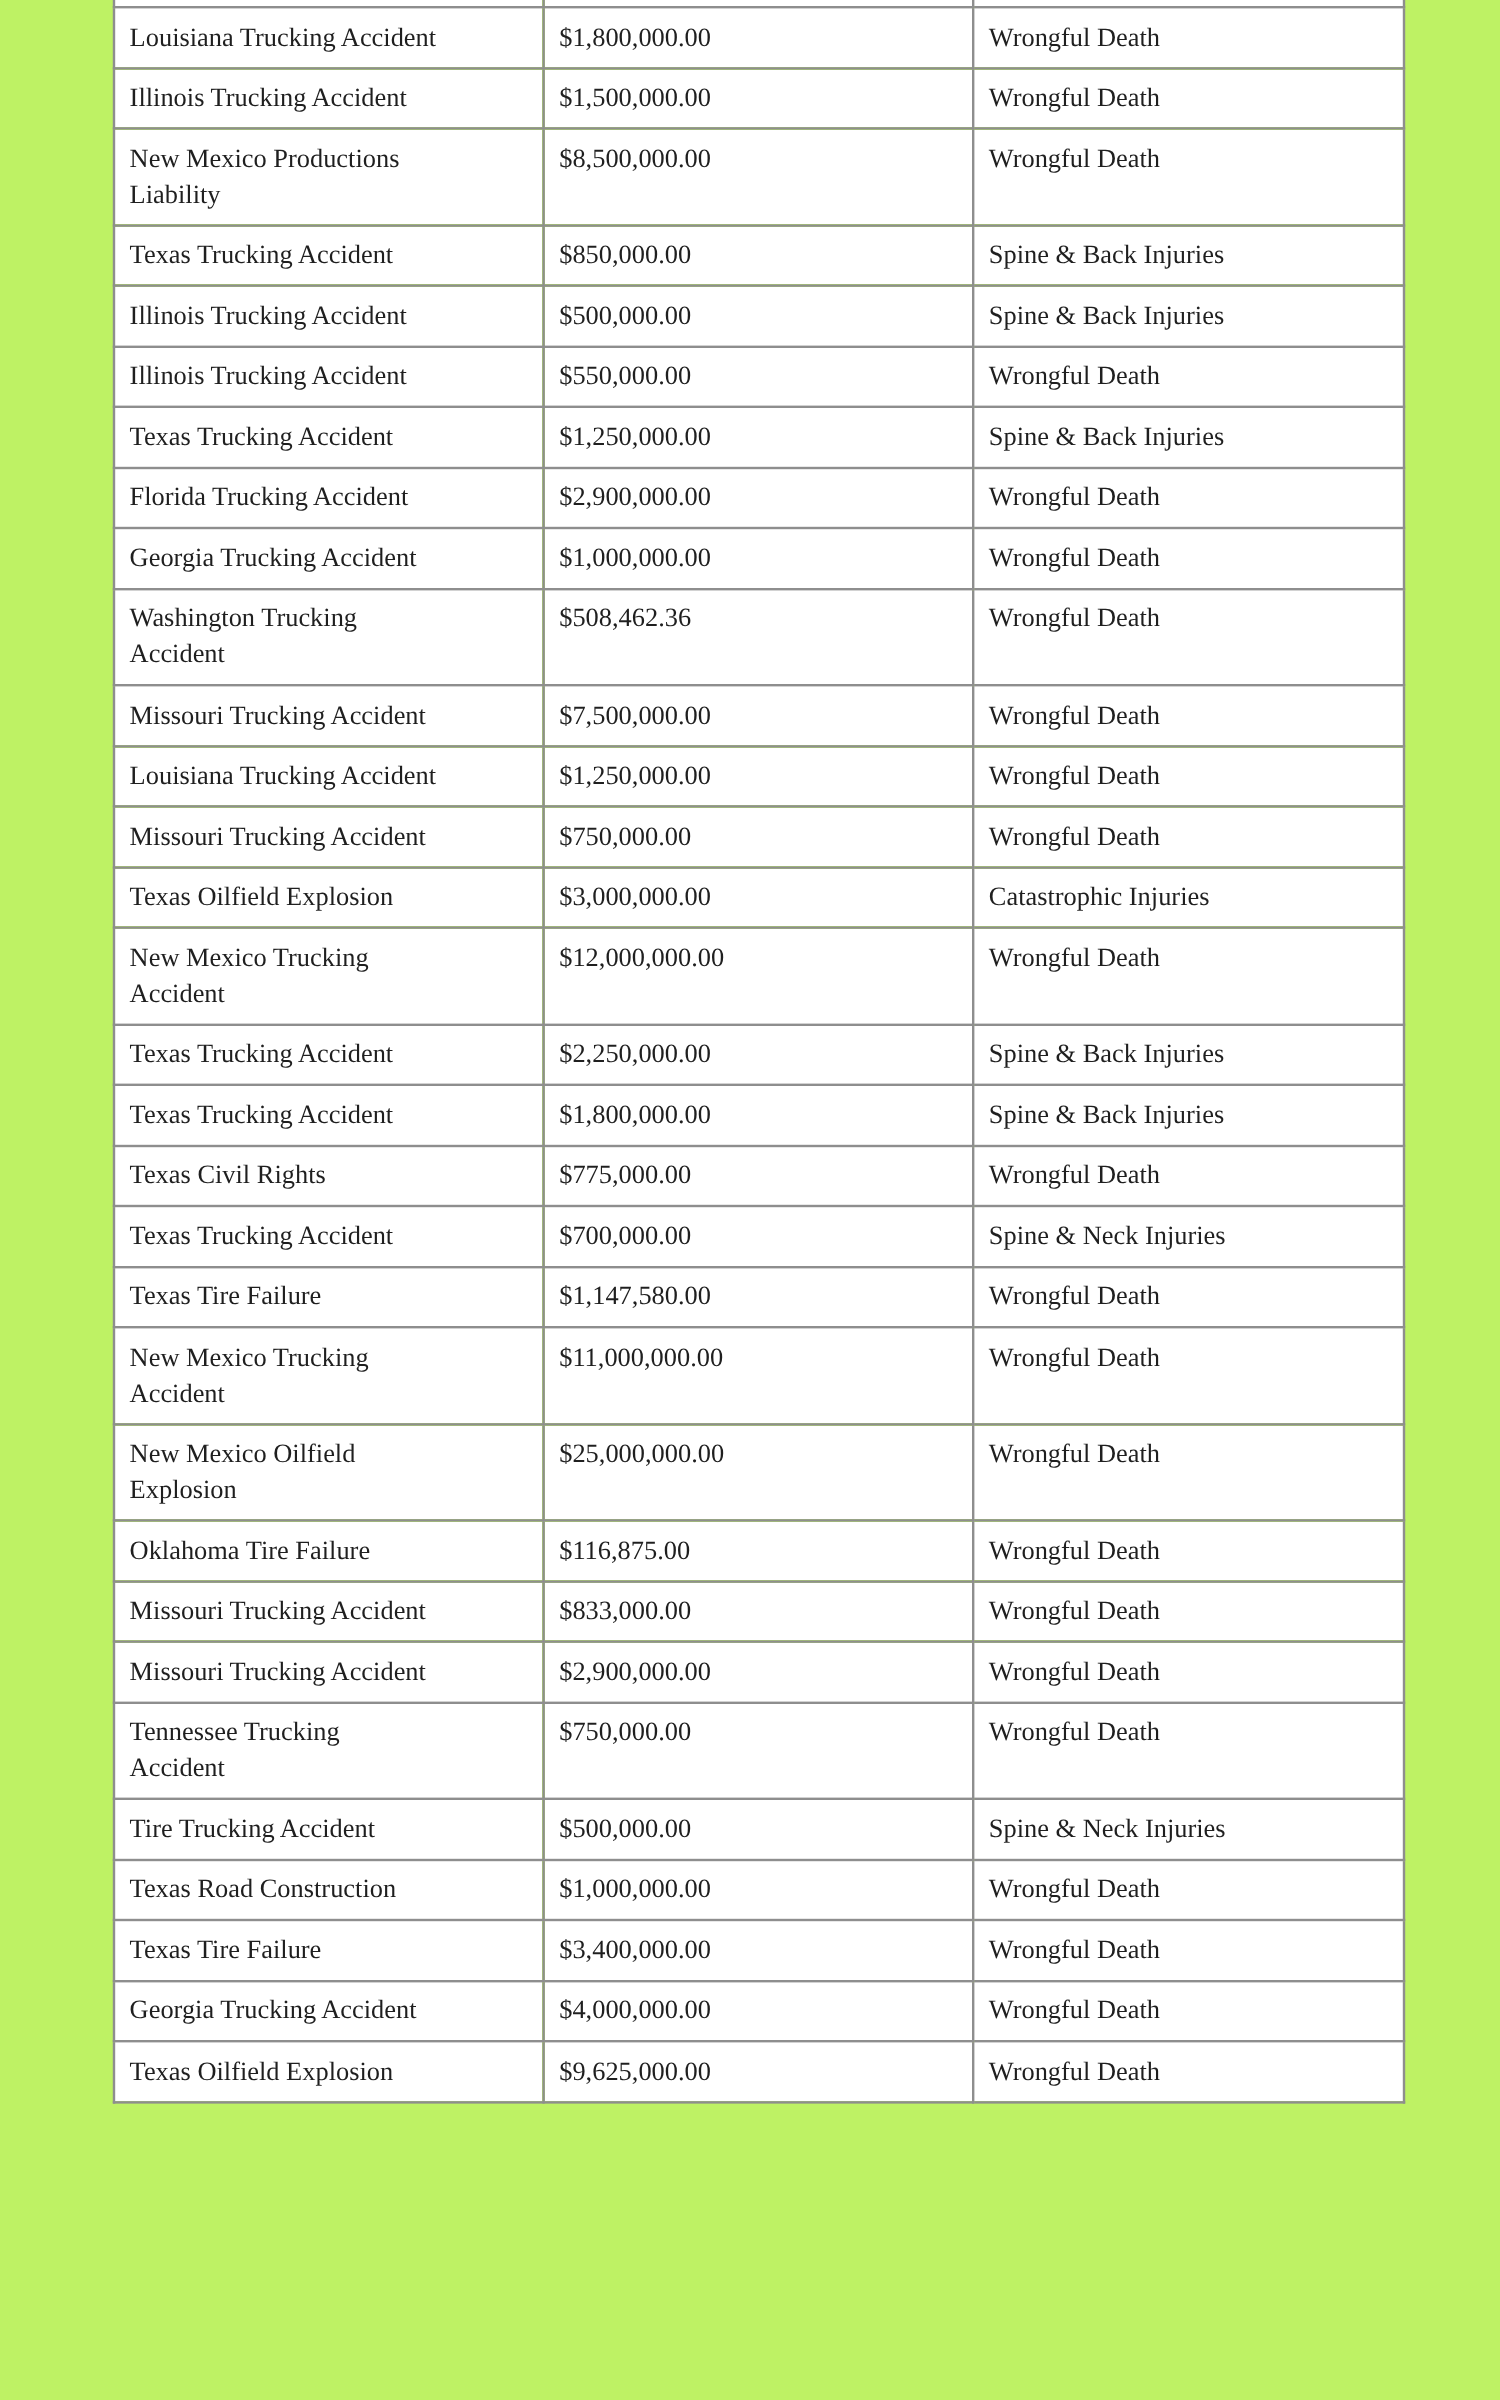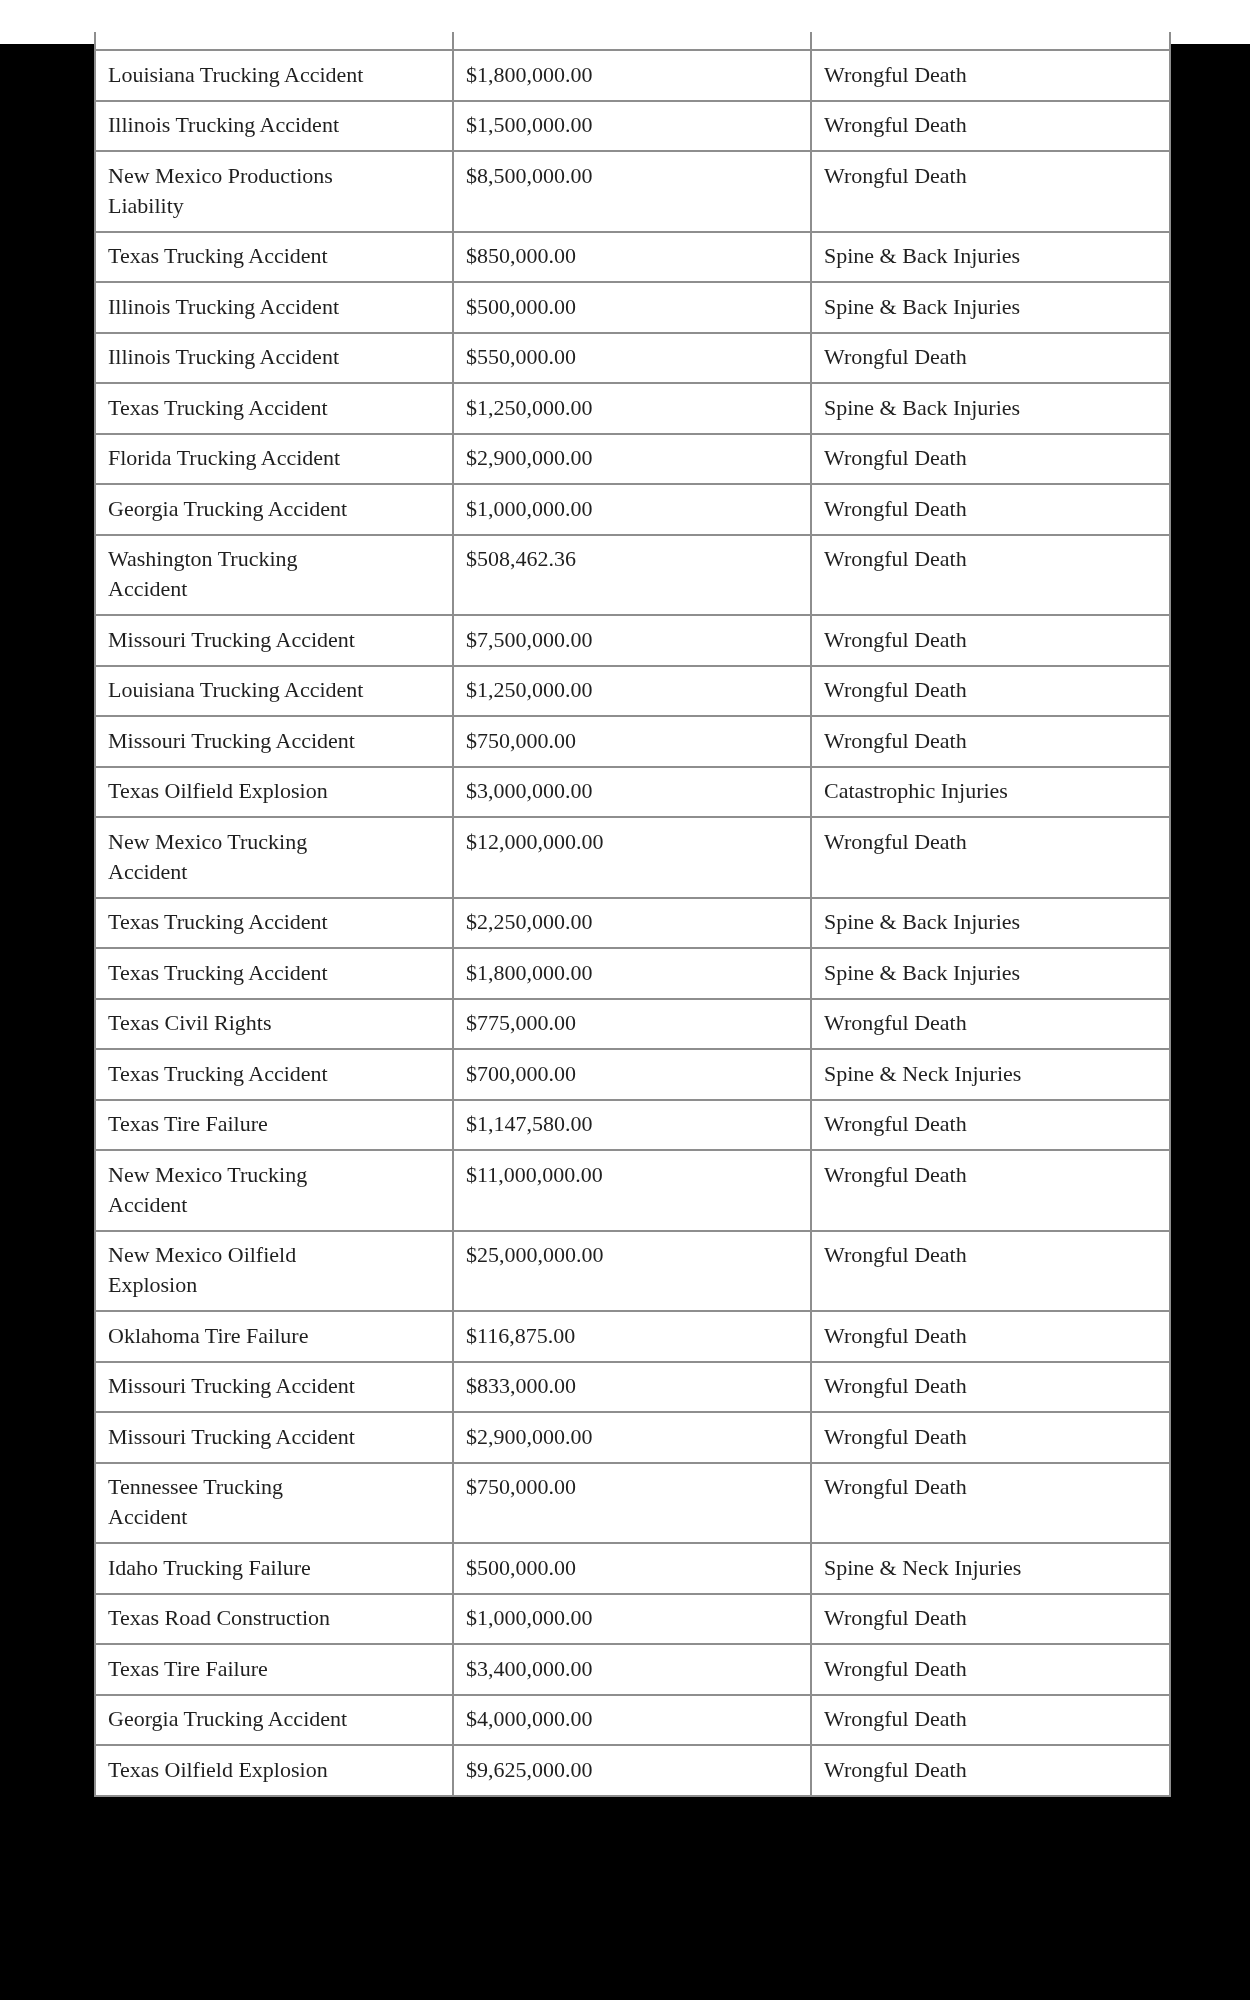--- a/index.html
+++ b/index.html
@@ -10,22 +10,21 @@
     width: 1250px;
     height: 2000px;
     background: #ffffff;
     overflow: hidden;
     position: relative;
     font-family: "Liberation Serif", serif;
   }
   .doc-page {
     position: absolute;
     inset: 0;
-    background: #000000;
-    margin-top: 44px;
+    background: #bef264;
   }
   table.settlements {
     border-collapse: collapse;
     table-layout: fixed;
     position: absolute;
     left: 94px;
     top: -12px;
     width: 1075px;
   }
   table.settlements td {
@@ -192,21 +191,21 @@
           <td>$2,900,000.00</td>
           <td>Wrongful Death</td>
         </tr>
         <tr>
           <td>Tennessee Trucking
 Accident</td>
           <td>$750,000.00</td>
           <td>Wrongful Death</td>
         </tr>
         <tr>
-          <td>Idaho Trucking Failure</td>
+          <td>Tire Trucking Accident</td>
           <td>$500,000.00</td>
           <td>Spine &amp; Neck Injuries</td>
         </tr>
         <tr>
           <td>Texas Road Construction</td>
           <td>$1,000,000.00</td>
           <td>Wrongful Death</td>
         </tr>
         <tr>
           <td>Texas Tire Failure</td>

